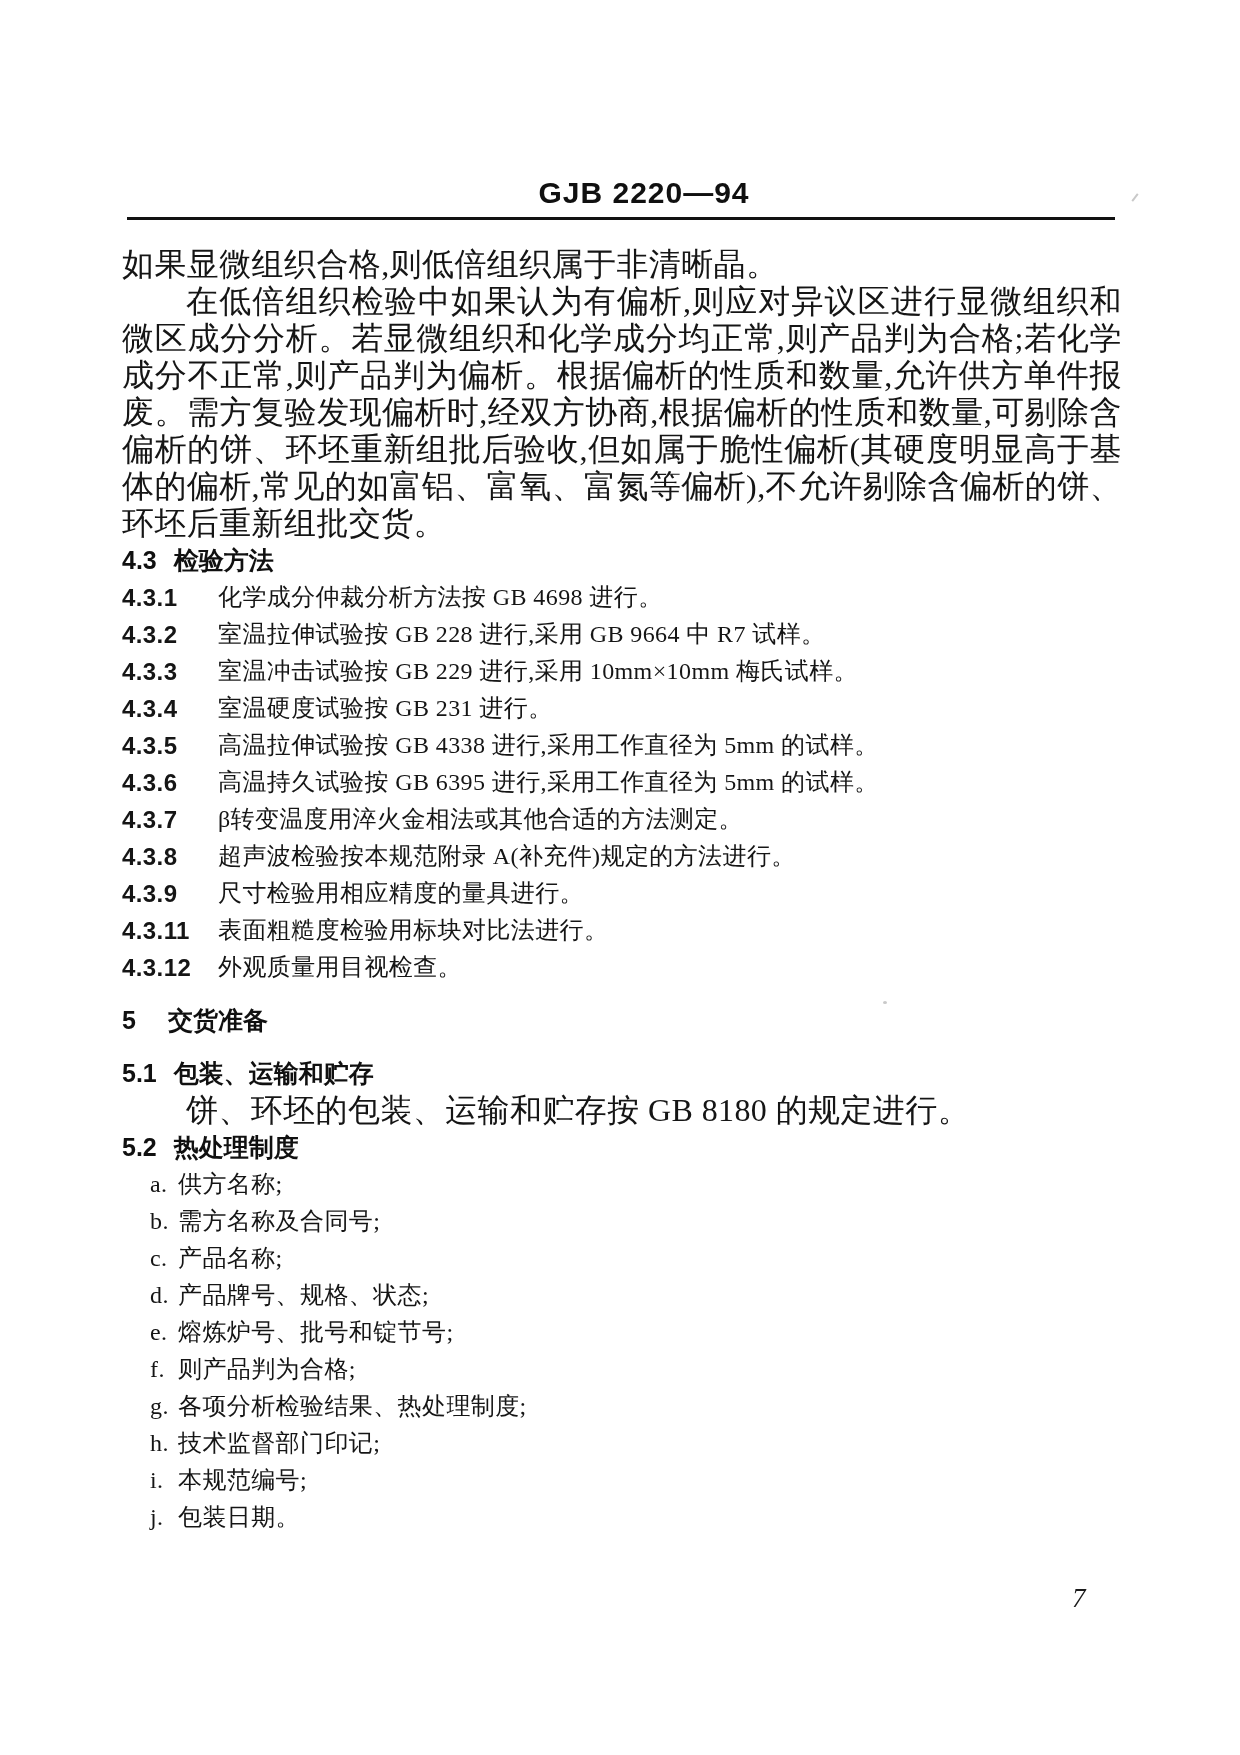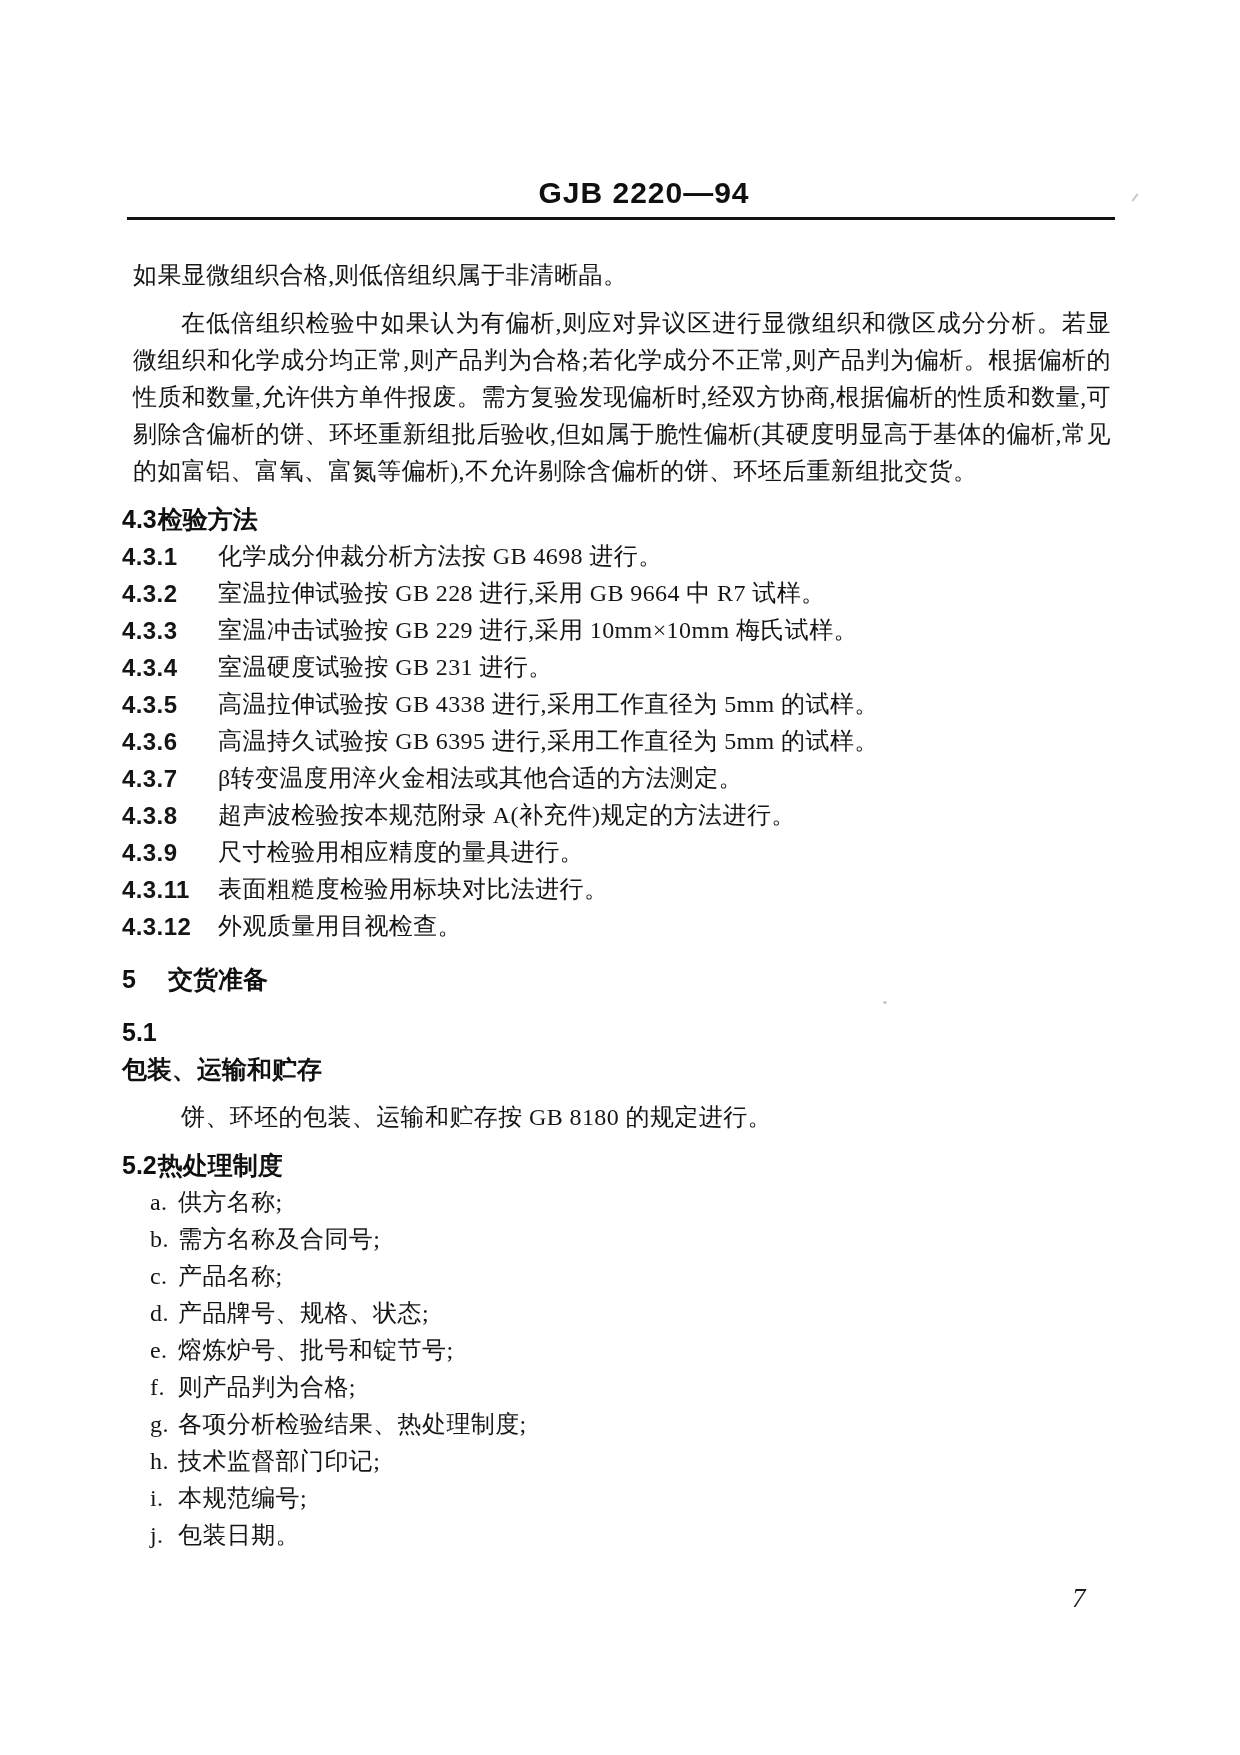--- a/index.html
+++ b/index.html
@@ -36,40 +36,40 @@
     background: #121212;
   }
   
   .content {
     position: absolute;
     top: 246px;
     left: 122px;
     width: 1000px;
   }
   .para {
-    margin: 11px;
-    font-size: 24px;
+    margin: 0;
+    font-size: 32px;
     line-height: 37px;
     letter-spacing: 0.4px;
     text-align: justify;
   }
   .para.indent { text-indent: 2em; }
   .h-sub, .h-main {
     font-family: "Liberation Sans", "DejaVu Sans", sans-serif;
     font-weight: 700;
     font-size: 25px;
     line-height: 37px;
     color: #101010;
     display: flex;
     align-items: baseline;
   }
-  .h-sub .h-num { margin-right: 1px; }
+  .h-sub .h-num { margin-right: 17px; }
   .h-main .h-num { margin-right: 32px; }
   .h-main { margin-top: 16px; }
-  .h-sub.gap-above { margin-top: 16px; flex-direction: column; }
+  .h-sub.gap-above { margin-top: 16px; }
   .clause {
     display: flex;
     font-size: 24px;
     line-height: 37px;
     letter-spacing: 0.4px;
     justify-content: center;
   }
   .clause-num {
     font-family: "Liberation Sans", "DejaVu Sans", sans-serif;
     font-weight: 700;

